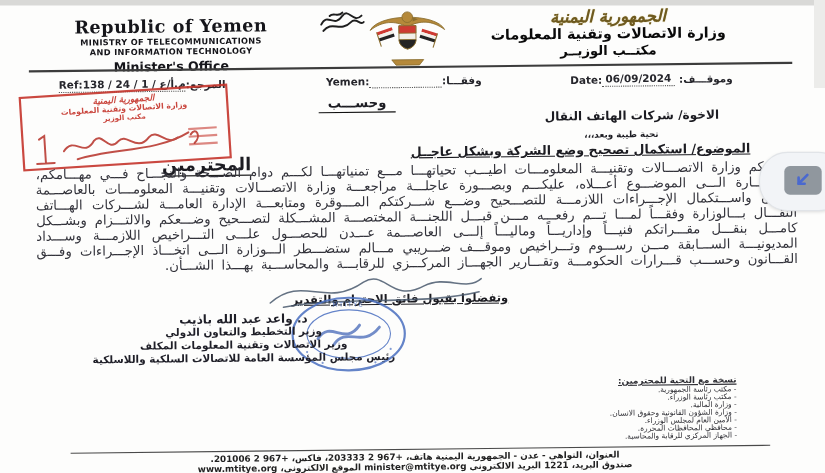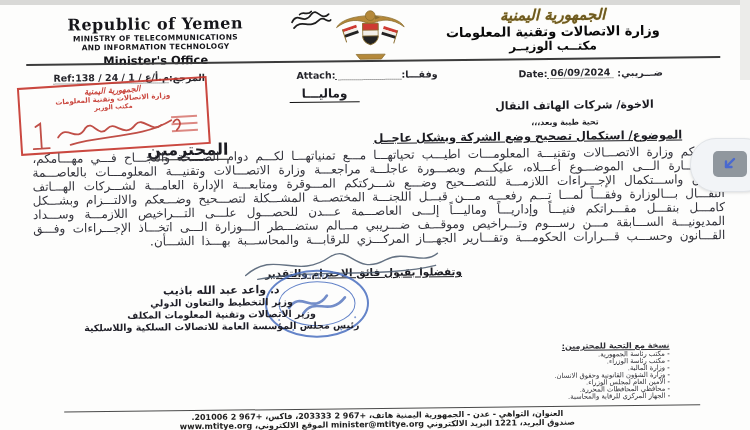--- a/index.html
+++ b/index.html
@@ -119,28 +119,28 @@
     <div class="office">مكتــب الوزيــر</div>
   </div>
 
   <div class="abs hdr-rule"></div>
 
   <div class="abs refrow" style="left:55px;">
     <span class="dotted">Ref:138 / 24 / 1 / م.أ/ع</span>
     <span style="margin-right:15px;direction:rtl;">المرجع:</span>
   </div>
   <div class="abs refrow" style="left:298px;">
-    <span>Attach:</span>
+    <span>Yemen:</span>
     <span class="dots-gap"></span>
     <span style="direction:rtl;">وفقـــا:</span>
   </div>
   <div class="abs refrow" style="left:520px;">
     <span>Date:</span>
     <span class="date-val">06/09/2024</span>
-    <span style="margin-left:4px;direction:rtl;">ضـــريبي:</span>
+    <span style="margin-left:4px;direction:rtl;">وموقـــف:</span>
   </div>
 
   <div class="abs stamp-red">
     <div class="s1">الجمهورية اليمنية</div>
     <div class="s2">وزارة الاتصالات وتقنية المعلومات</div>
     <div class="s3">مكتب الوزير</div>
     <div class="stamp-bars">
       <span style="top:36px;"></span>
         <span style="top:43px;"></span>
         <span style="top:50px;"></span>
@@ -148,21 +148,21 @@
     <svg style="position:absolute;left:0;bottom:-2px;" width="186" height="34" viewBox="0 0 186 34">
       <g stroke="#b3271e" fill="none" stroke-width="1.8" stroke-linecap="round" opacity="0.9">
         <path d="M14,6 L19,3 L19,28 M11,28 L27,28"></path>
         <path d="M36,18 C46,4 54,26 64,10 C72,2 76,22 86,12 C94,4 102,24 114,10 C122,2 130,20 140,12"></path>
         <path d="M48,26 C80,18 120,24 150,8"></path>
         <path d="M152,10 C157,3 162,12 155,18"></path>
       </g>
     </svg>
   </div>
 
-  <div class="abs urgent">وماليـــا</div>
+  <div class="abs urgent">وحســـب</div>
 
   <div class="abs addr-to">الاخوة/ شركات الهاتف النقال</div>
   <div class="abs addr-hon">المحترمين</div>
   <div class="abs greeting">تحية طيبة وبعد،،،</div>
 
   <div class="abs subject">الموضوع/ استكمال تصحيح وضع الشركة وبشكل عاجــل</div>
 
   <div class="abs bodytext">تهـــديكم وزارة الاتصـــالات وتقنيـــة المعلومـــات اطيـــب تحياتهـــا مـــع تمنياتهـــا لكـــم دوام الصـــحة والنجـــاح فـــي مهـــامكم، وبالإشـــارة الـــى الموضـــوع أعـــلاه، عليكـــم وبصـــورة عاجلـــة مراجعـــة وزارة الاتصـــالات وتقنيـــة المعلومـــات بالعاصـــمة عـــدن واســـتكمال الإجـــراءات اللازمـــة للتصـــحيح وضـــع شـــركتكم المـــوقرة ومتابعـــة الإدارة العامـــة لشـــركات الهـــاتف النقـــال بـــالوزارة وفقـــاً لمـــا تـــم رفعـــه مـــن قبـــل اللجنـــة المختصـــة المشـــكلة لتصـــحيح وضـــعكم والالتـــزام وبشـــكل كامـــل بنقـــل مقـــراتكم فنيـــاً وإداريـــاً وماليـــاً إلـــى العاصـــمة عـــدن للحصـــول علـــى التـــراخيص اللازمـــة وســـداد المديونيـــة الســـابقة مـــن رســـوم وتـــراخيص وموقـــف ضـــريبي مـــالم ستضـــطر الـــوزارة الـــى اتخـــاذ الإجـــراءات وفـــق القـــانون وحســـب قـــرارات الحكومـــة وتقـــارير الجهـــاز المركـــزي للرقابـــة والمحاســـبة بهـــذا الشـــأن.</div>
 
   <div class="abs closing">وتفضلوا بقبول فائق الاحترام والتقدير</div>

